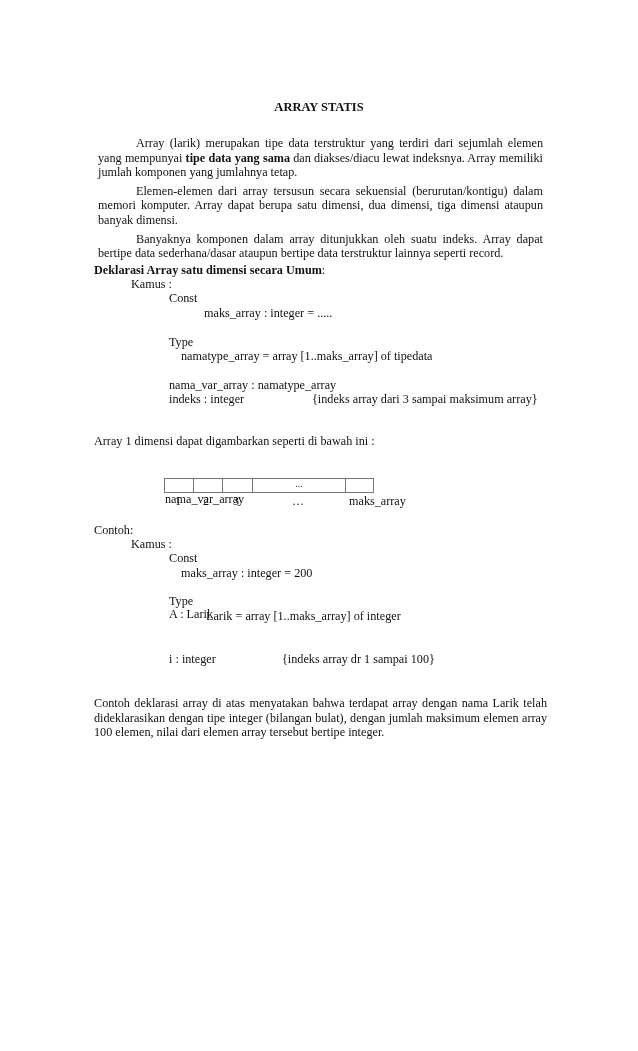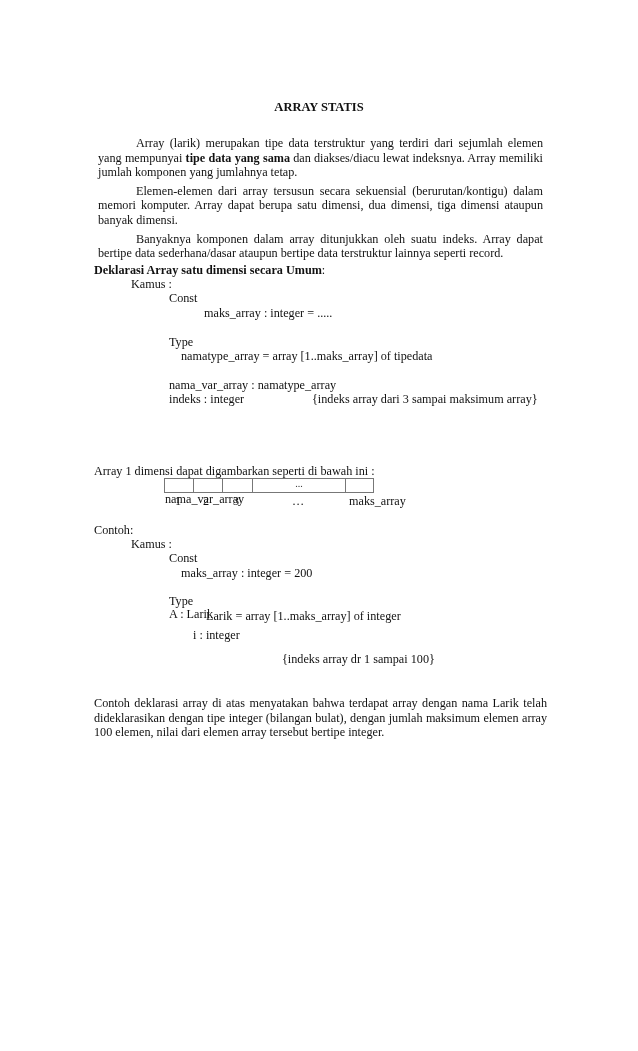--- a/index.html
+++ b/index.html
@@ -33,21 +33,21 @@
   <div class="abs" style="left:94px; top:263px;"><b>Deklarasi Array satu dimensi secara Umum</b><span>:</span></div>
   <div class="abs u" style="left:131px; top:277px;">Kamus :</div>
   <div class="abs u" style="left:169px; top:291px;">Const</div>
   <div class="abs" style="left:181px; top:306px;margin-left:23px;"><span>maks_array : </span><span class="u">integer</span><span> = .....</span></div>
   <div class="abs u" style="left:169px; top:335px;">Type</div>
   <div class="abs" style="left:181px; top:349px;"><span>namatype_array = </span><span class="u">array</span><span> [1..maks_array] of tipedata</span></div>
   <div class="abs" style="left:169px; top:378px;">nama_var_array : namatype_array</div>
   <div class="abs" style="left:169px; top:392px;"><span>indeks : </span><span class="u">integer</span></div>
   <div class="abs" style="left:312px; top:392px;">{indeks array dari 3 sampai maksimum array}</div>
 
-  <div class="abs" style="left:94px; top:434px;margin-top:30px;">Array 1 dimensi dapat digambarkan seperti di bawah ini :</div>
+  <div class="abs" style="left:94px; top:434px;">Array 1 dimensi dapat digambarkan seperti di bawah ini :</div>
   <div class="abs" style="left:165px; top:464px;margin-top:28px;">nama_var_array</div>
   <div class="diagram">
     <div class="cell" style="width:29px;"></div>
     <div class="cell" style="width:29px;"></div>
     <div class="cell" style="width:30px;"></div>
     <div class="cell" style="width:93px;">...</div>
     <div class="cell" style="width:27px;"></div>
   </div>
   <div class="abs" style="left:175px; top:494px;">1</div>
   <div class="abs" style="left:203px; top:494px;">2</div>
@@ -55,18 +55,18 @@
   <div class="abs" style="left:292px; top:494px;">…</div>
   <div class="abs" style="left:349px; top:494px;">maks_array</div>
 
   <div class="abs" style="left:94px; top:523px;">Contoh:</div>
   <div class="abs" style="left:131px; top:537px;"><span class="u">Kamus</span><span> :</span></div>
   <div class="abs u" style="left:169px; top:551px;">Const</div>
   <div class="abs" style="left:181px; top:566px;"><span>maks_array : </span><span class="u">integer</span><span> = 200</span></div>
   <div class="abs u" style="left:169px; top:594px;">Type</div>
   <div class="abs" style="left:182px; top:609px;margin-left:24px;"><span>Larik = </span><span class="u">array</span><span> [1..maks_array] of </span><span class="u">integer</span></div>
   <div class="abs" style="left:169px; top:607px;text-align:right;">A : Larik</div>
-  <div class="abs" style="left:169px; top:628px;margin-left:24px;"><span>i  : </span><span class="u">integer</span></div>
+  <div class="abs" style="left:169px; top:652px;"><span>i  : </span><span class="u">integer</span></div>
   <div class="abs" style="left:282px; top:652px;">{indeks array dr 1 sampai 100}</div>
 
   <div class="para" style="top:696px;">Contoh deklarasi array di atas menyatakan bahwa terdapat array dengan nama Larik telah dideklarasikan dengan tipe integer (bilangan bulat), dengan jumlah maksimum elemen array 100 elemen, nilai dari elemen array tersebut bertipe integer.</div>
 
 </div>
 
 </body></html>

